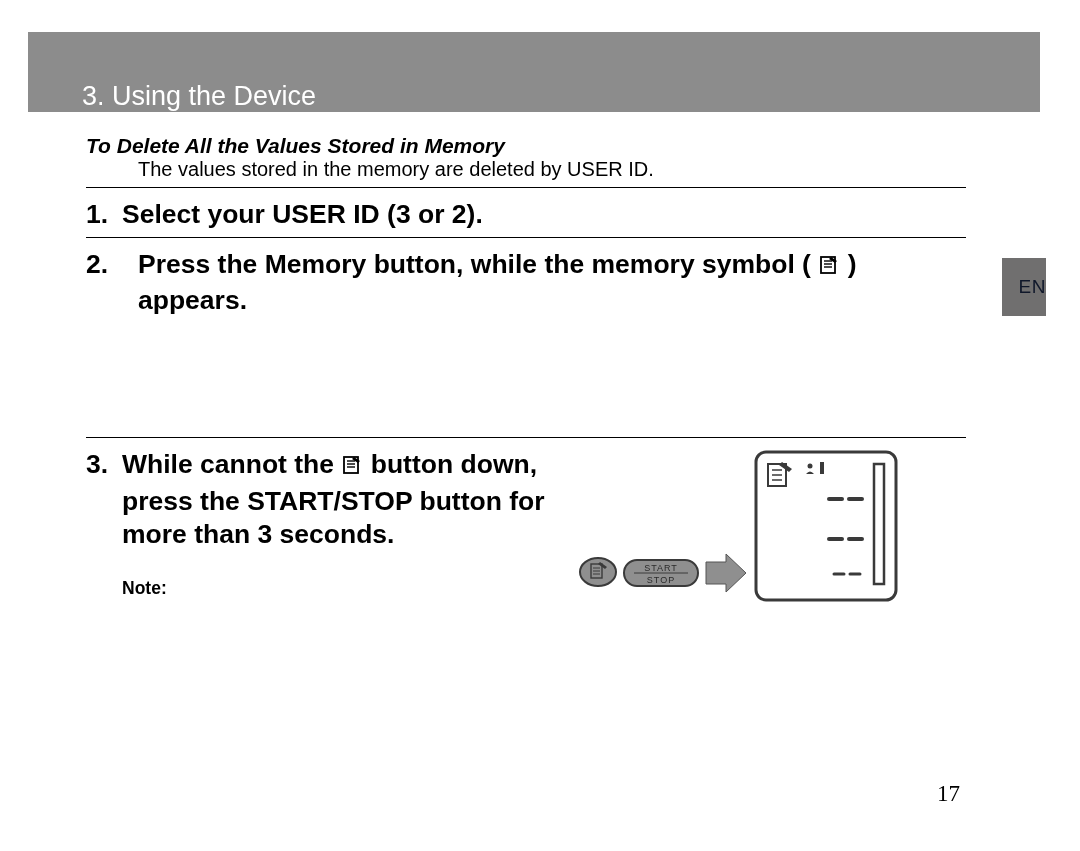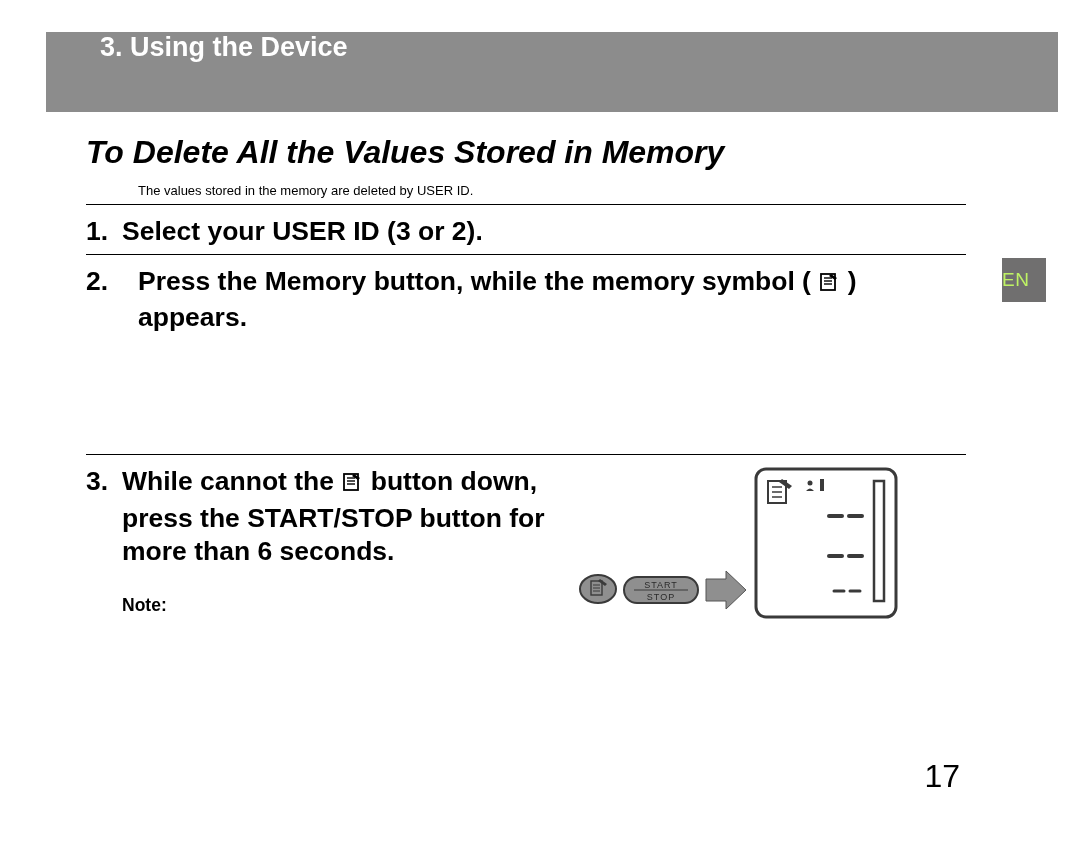--- a/index.html
+++ b/index.html
@@ -13,47 +13,47 @@
     overflow: hidden;
   }
   .page {
     position: relative;
     width: 1080px;
     height: 851px;
     box-sizing: border-box;
   }
   .header-bar {
     position: absolute;
-    left: 46px;
+    left: 28px;
     top: 32px;
     width: 1012px;
     height: 80px;
     background: #8c8c8c;
     color: #fff;
     font-size: 27px;
-    font-weight: 700;
-    display: flex;
-    align-items: flex-start;
+    font-weight: 400;
+    display: flex;
+    align-items: flex-end;
     padding-left: 54px;
     box-sizing: border-box;
   }
   .content {
     position: absolute;
     left: 86px;
     top: 134px;
     width: 880px;
   }
   .subheading {
     font-style: italic;
     font-weight: bold;
-    font-size: 32px;
-    margin-bottom: 12px;
+    font-size: 21px;
+    margin-bottom: 0;
   }
   .intro {
-    font-size: 13px;
+    font-size: 20px;
     margin-left: 52px;
     margin-bottom: 6px;
   }
   .rule {
     border: none;
     border-top: 1px solid #000;
     margin: 4px 0 10px 0;
     width: 880px;
   }
   .step {
@@ -87,35 +87,36 @@
     margin-left: 36px;
     width: 510px;
   }
   .note .nl { font-weight: bold; width: 58px; flex: 0 0 58px; }
   .note .nt { flex: 1; }
   .lang-tab {
     position: absolute;
     right: 34px;
     top: 258px;
     width: 44px;
-    height: 44px;
+    height: 58px;
     background: #706f6f;
-    color: #bef264;
+    color: #0f172a;
     font-size: 19px;
     font-weight: 500;
     display: flex;
     align-items: center;
-    justify-content: flex-start;
+    justify-content: flex-end;
     letter-spacing: 0.5px;
   }
   .page-num {
     position: absolute;
     right: 120px;
-    bottom: 56px;
-    font-size: 32px;
+    bottom: 44px;
+    font-size: 23px;
+    font-family: Liberation Serif, serif;
   }
   .mem-icon {
     display: inline-block;
     vertical-align: -3px;
   }
   .fig {
     width: 330px;
     height: 150px;
     margin-top: -4px;
     position: relative;
@@ -176,21 +177,21 @@
             <span>While cannot the </span>
             <span class="mem-icon">
               <svg width="22" height="22" viewBox="0 0 22 22">
                 <rect x="3" y="3" width="14" height="16" fill="none" stroke="#000" stroke-width="1.8"></rect>
                 <line x1="6" y1="7" x2="14" y2="7" stroke="#000" stroke-width="1.4"></line>
                 <line x1="6" y1="10" x2="14" y2="10" stroke="#000" stroke-width="1.4"></line>
                 <line x1="6" y1="13" x2="14" y2="13" stroke="#000" stroke-width="1.4"></line>
                 <path d="M13 3 L19 7 L17 9 L11 5 Z" fill="#000"></path>
               </svg>
             </span>
-            <span> button down, press the START/STOP button for more than 6 seconds.</span>
+            <span> button down, press the START/STOP button for more than 3 seconds.</span>
           </div>
         </div>
         <div class="note">
           <div class="nl">Note:</div>
         </div>
       </div>
 
       <div class="fig">
         <svg width="330" height="160" viewBox="0 0 330 160">
 

